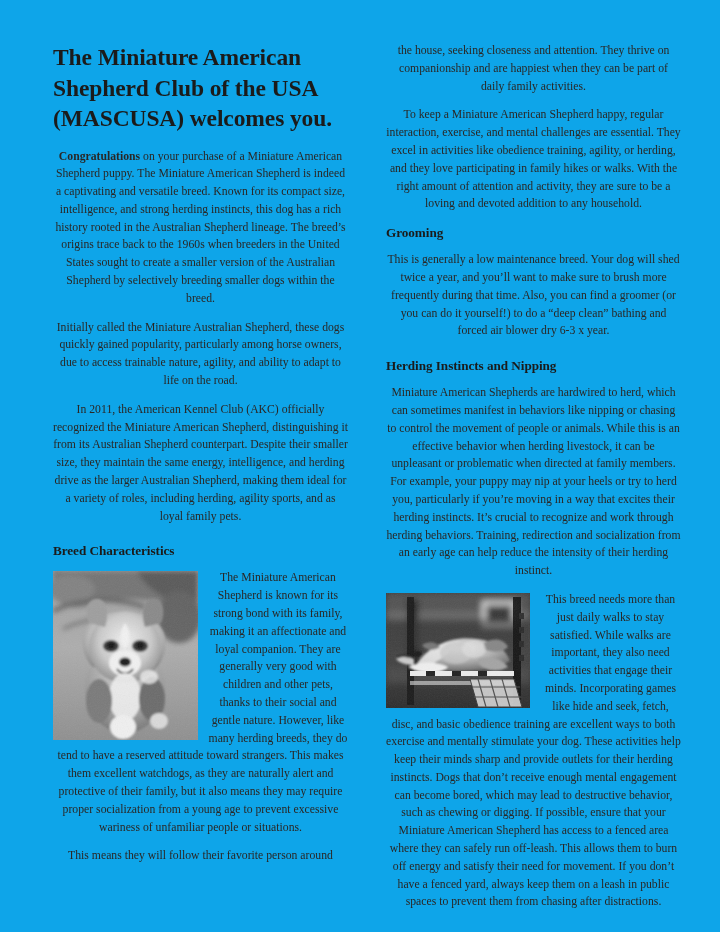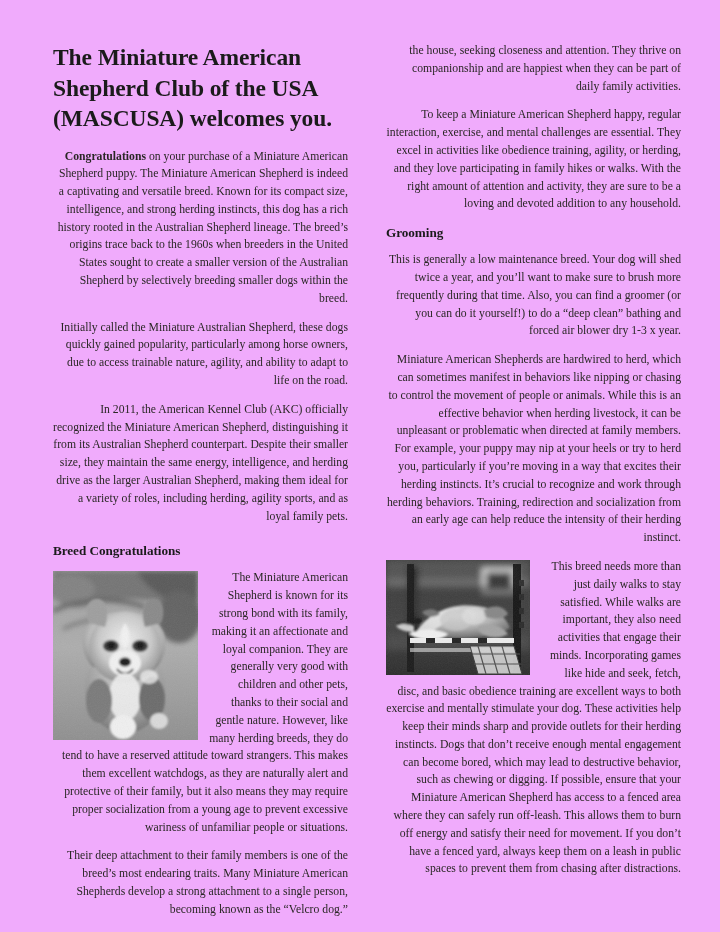--- a/index.html
+++ b/index.html
@@ -11,21 +11,21 @@
     width: 720px;
     height: 932px;
     font-family: "Liberation Serif", "DejaVu Serif", serif;
     color: #231f20;
     -webkit-font-smoothing: antialiased;
   }
   .page {
     position: relative;
     width: 720px;
     height: 932px;
-    background: #f0abfc;
+    background: #0ea5e9;
     overflow: hidden;
     box-sizing: border-box;
   }
   .columns {
     position: absolute;
     left: 53px;
     top: 42px;
     width: 614px;
     height: 845px;
   }
@@ -57,21 +57,21 @@
     letter-spacing: -0.05px;
   }
   h2.section-heading.first-right {
     margin-top: 3px;
   }
   p.body-text {
     font-size: 11.7px;
     line-height: 17.8px;
     margin: 0 0 11px 0;
     color: #2a2725;
-    text-align: right;
+    text-align: center;
     letter-spacing: 0.01px;
   }
   p.body-text.tight {
     margin-bottom: 0;
   }
   .lead-word {
     font-weight: bold;
   }
 
   
@@ -126,21 +126,21 @@
     <div class="col col-left">
 
       <h1 class="doc-title"><span>The Miniature American</span> <span>Shepherd Club of the USA</span> <span>(MASCUSA) welcomes you.</span></h1>
 
       <p class="body-text"><span class="lead-word">Congratulations</span><span> on your purchase of a Miniature American Shepherd puppy.  The Miniature American Shepherd is indeed a captivating and versatile breed. Known for its compact size, intelligence, and strong herding instincts, this dog has a rich history rooted in the Australian Shepherd lineage. The breed’s origins trace back to the 1960s when breeders in the United States sought to create a smaller version of the Australian Shepherd by selectively breeding smaller dogs within the breed.</span></p>
 
       <p class="body-text">Initially called the Miniature Australian Shepherd, these dogs quickly gained popularity, particularly among horse owners, due to access trainable nature, agility, and ability to adapt to life on the road.</p>
 
       <p class="body-text">In 2011, the American Kennel Club (AKC) officially recognized the Miniature American Shepherd, distinguishing it from its Australian Shepherd counterpart. Despite their smaller size, they maintain the same energy, intelligence, and herding drive as the larger Australian Shepherd, making them ideal for a variety of roles, including herding, agility sports, and as loyal family pets.</p>
 
-      <h2 class="section-heading">Breed Congratulations</h2>
+      <h2 class="section-heading">Breed Characteristics</h2>
 
       <div class="clearfix">
         <div class="photo wrap-img img-puppy">
           <svg width="145" height="169" viewBox="0 0 145 169" preserveAspectRatio="none" aria-hidden="true">
             <defs>
               <linearGradient id="gGround" x1="0" y1="0" x2="0" y2="1">
                 <stop offset="0%" stop-color="#9e9e9e"></stop>
                 <stop offset="45%" stop-color="#adadad"></stop>
                 <stop offset="100%" stop-color="#8f8f8f"></stop>
               </linearGradient>
@@ -198,36 +198,36 @@
               <ellipse cx="106" cy="150" rx="9" ry="8" fill="#ddd9d5"></ellipse>
               <ellipse cx="96" cy="106" rx="9" ry="7" fill="#efedea" opacity="0.8"></ellipse>
             </g>
             <rect width="145" height="169" filter="url(#grain)" opacity="0.5"></rect>
           </svg>
         </div>
 
         <p class="body-text">The Miniature American Shepherd is known for its strong bond with its family, making it an affectionate and loyal companion. They are generally very good with children and other pets, thanks to their social and gentle nature. However, like many herding breeds, they do tend to have a reserved attitude toward strangers. This makes them excellent watchdogs, as they are naturally alert and protective of their family, but it also means they may require proper socialization from a young age to prevent excessive wariness of unfamiliar people or situations.</p>
       </div>
 
-      <p class="body-text">Their deep attachment to their family members is one of the breed’s most endearing traits. Many Miniature American Shepherds develop a strong attachment to a single person, becoming known as the “Velcro dog.”</p>
 
       <p class="body-text tight">This means they will follow their favorite person around</p>
 
     </div>
 
     <div class="col col-right">
 
       <p class="body-text">the house, seeking closeness and attention. They thrive on companionship and are happiest when they can be part of daily family activities.</p>
 
       <p class="body-text">To keep a Miniature American Shepherd happy, regular interaction, exercise, and mental challenges are essential. They excel in activities like obedience training, agility, or herding, and they love participating in family hikes or walks. With the right amount of attention and activity, they are sure to be a loving and devoted addition to any household.</p>
 
       <h2 class="section-heading first-right">Grooming</h2>
 
-      <p class="body-text">This is generally a low maintenance breed. Your dog will shed twice a year, and you’ll want to make sure to brush more frequently during that time.   Also, you can find a groomer (or you can do it yourself!) to do a “deep clean” bathing and forced air blower dry 1-3 x year.</p>
-
+      <p class="body-text">This is generally a low maintenance breed. Your dog will shed twice a year, and you’ll want to make sure to brush more frequently during that time.   Also, you can find a groomer (or you can do it yourself!) to do a “deep clean” bathing and forced air blower dry 6-3 x year.</p>
+
+      <h2 class="section-heading">Herding Instincts and Nipping</h2>
 
       <p class="body-text">Miniature American Shepherds are hardwired to herd, which can sometimes manifest in behaviors like nipping or chasing to control the movement of people or animals. While this is an effective behavior when herding livestock, it can be unpleasant or problematic when directed at family members. For example, your puppy may nip at your heels or try to herd you, particularly if you’re moving in a way that excites their herding instincts.  It’s crucial to recognize and work through herding behaviors.  Training, redirection and socialization from an early age can help reduce the intensity of their herding instinct.</p>
 
 
       <div class="clearfix">
         <div class="photo wrap-img img-agility">
           <svg width="144" height="115" viewBox="0 0 144 115" preserveAspectRatio="none" aria-hidden="true">
             <defs>
               <linearGradient id="gBg2" x1="0" y1="0" x2="0" y2="1">
                 <stop offset="0%" stop-color="#3b3a38"></stop>

